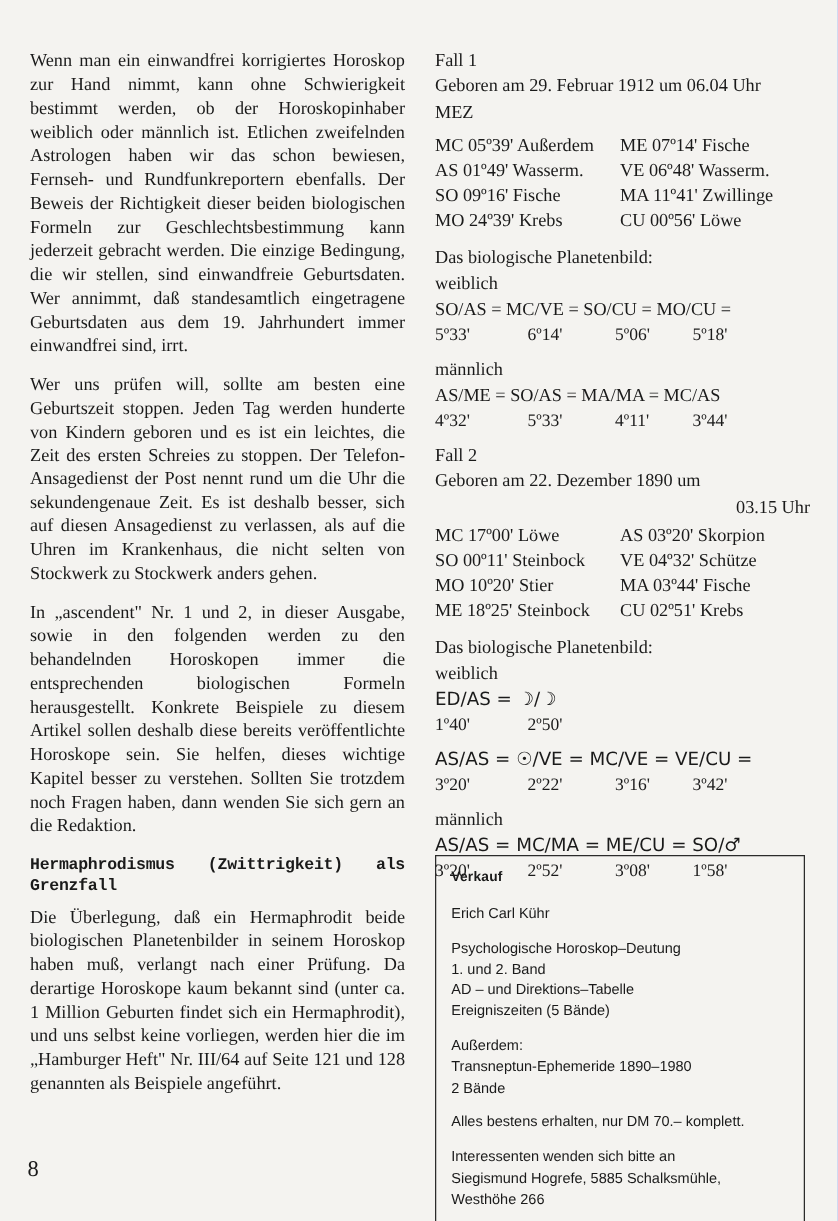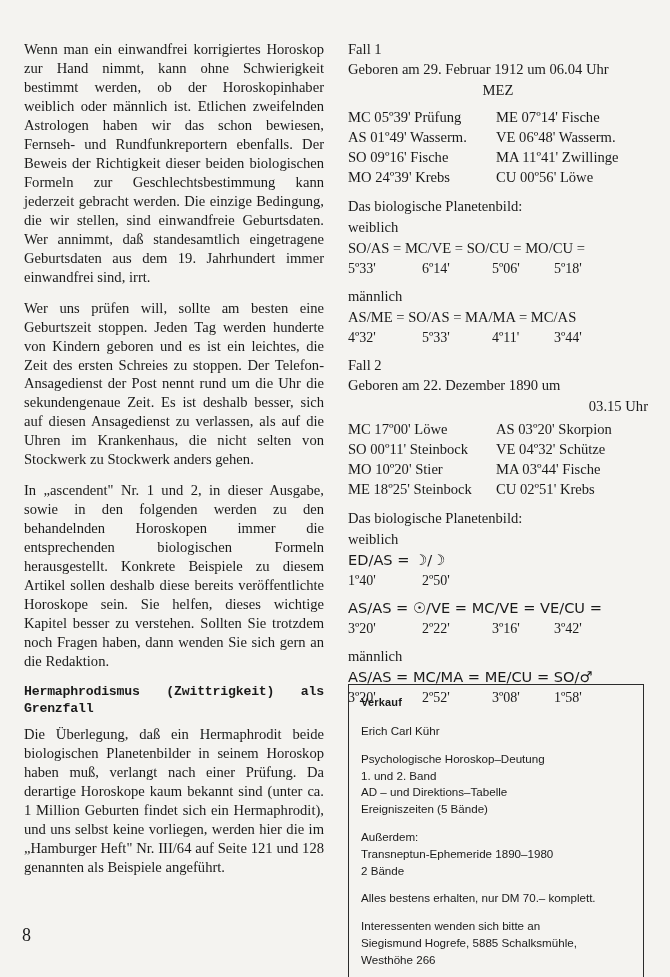--- a/index.html
+++ b/index.html
@@ -57,21 +57,21 @@
     position: absolute;
     left: 22px;
     top: 925px;
     font-size: 18px;
     font-family: "Liberation Serif", serif;
   }
 
   
   .fall-title { margin: 0 0 1px 0; }
   .born-line { margin: 0 0 2px 0; }
-  .born-line2 { margin: 0 0 8px 0; text-align: center; }
+  .born-line2 { margin: 0 0 8px 0; }
   .born-right { text-align: right; margin: 0 0 4px 0; }
 
   table.pos {
     border-collapse: collapse;
     margin: 0 0 9px 0;
     font-size: 14.6px;
     width: 300px;
   }
   table.pos td {
     padding: 0 0 1px 0;
@@ -133,21 +133,21 @@
     <div class="col-right">
 
       <div>
         <p class="fall-title">Fall 1</p>
         <p class="born-line">Geboren am 29. Februar 1912 um 06.04 Uhr</p>
         <p class="born-line2">MEZ</p>
 
         <table class="pos">
           <tbody>
               <tr>
-            <td class="c1">MC 05º39' Prüfung</td>
+            <td class="c1">MC 05º39' Außerdem</td>
             <td class="c2">ME 07º14' Fische</td>
           </tr>
           <tr>
             <td class="c1">AS 01º49' Wasserm.</td>
             <td class="c2">VE 06º48' Wasserm.</td>
           </tr>
           <tr>
             <td class="c1">SO 09º16' Fische</td>
             <td class="c2">MA 11º41' Zwillinge</td>
           </tr>

